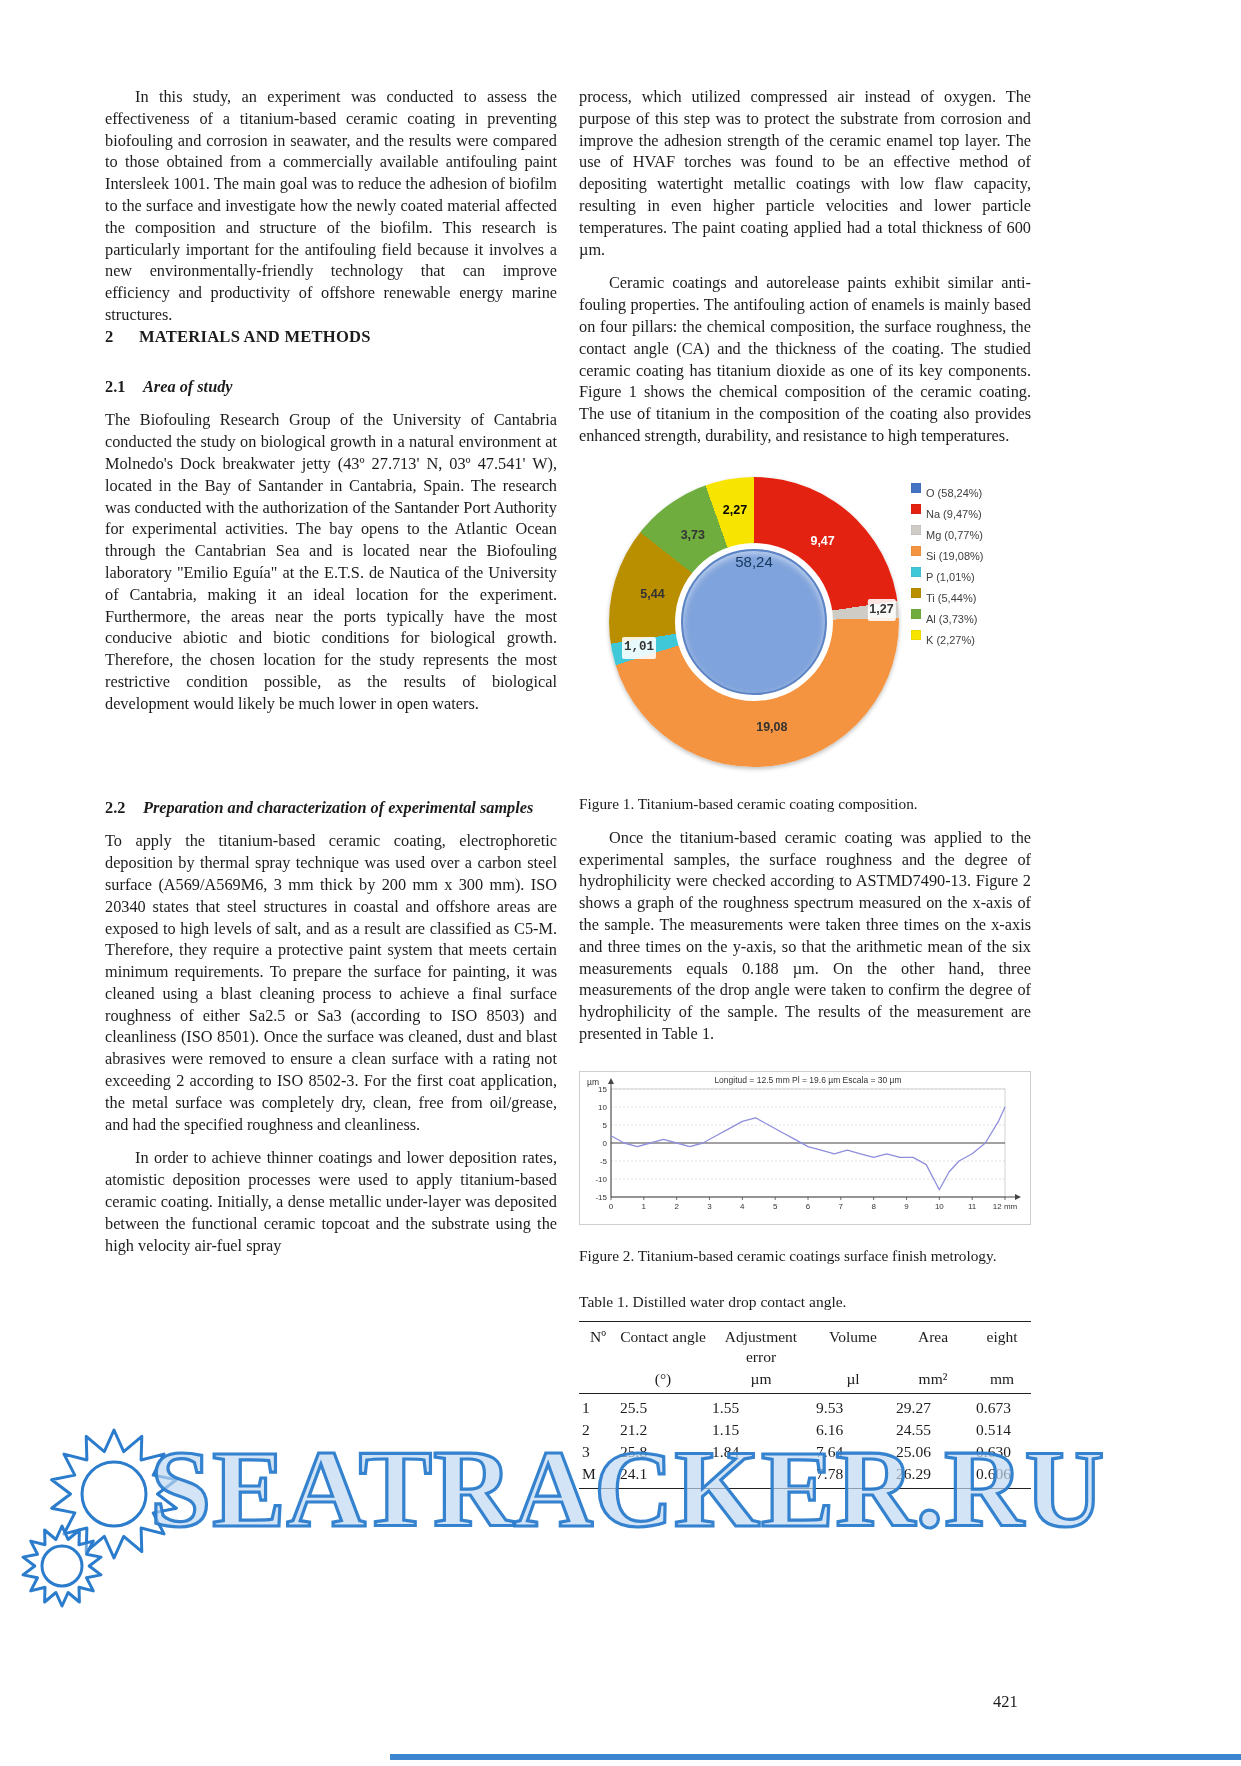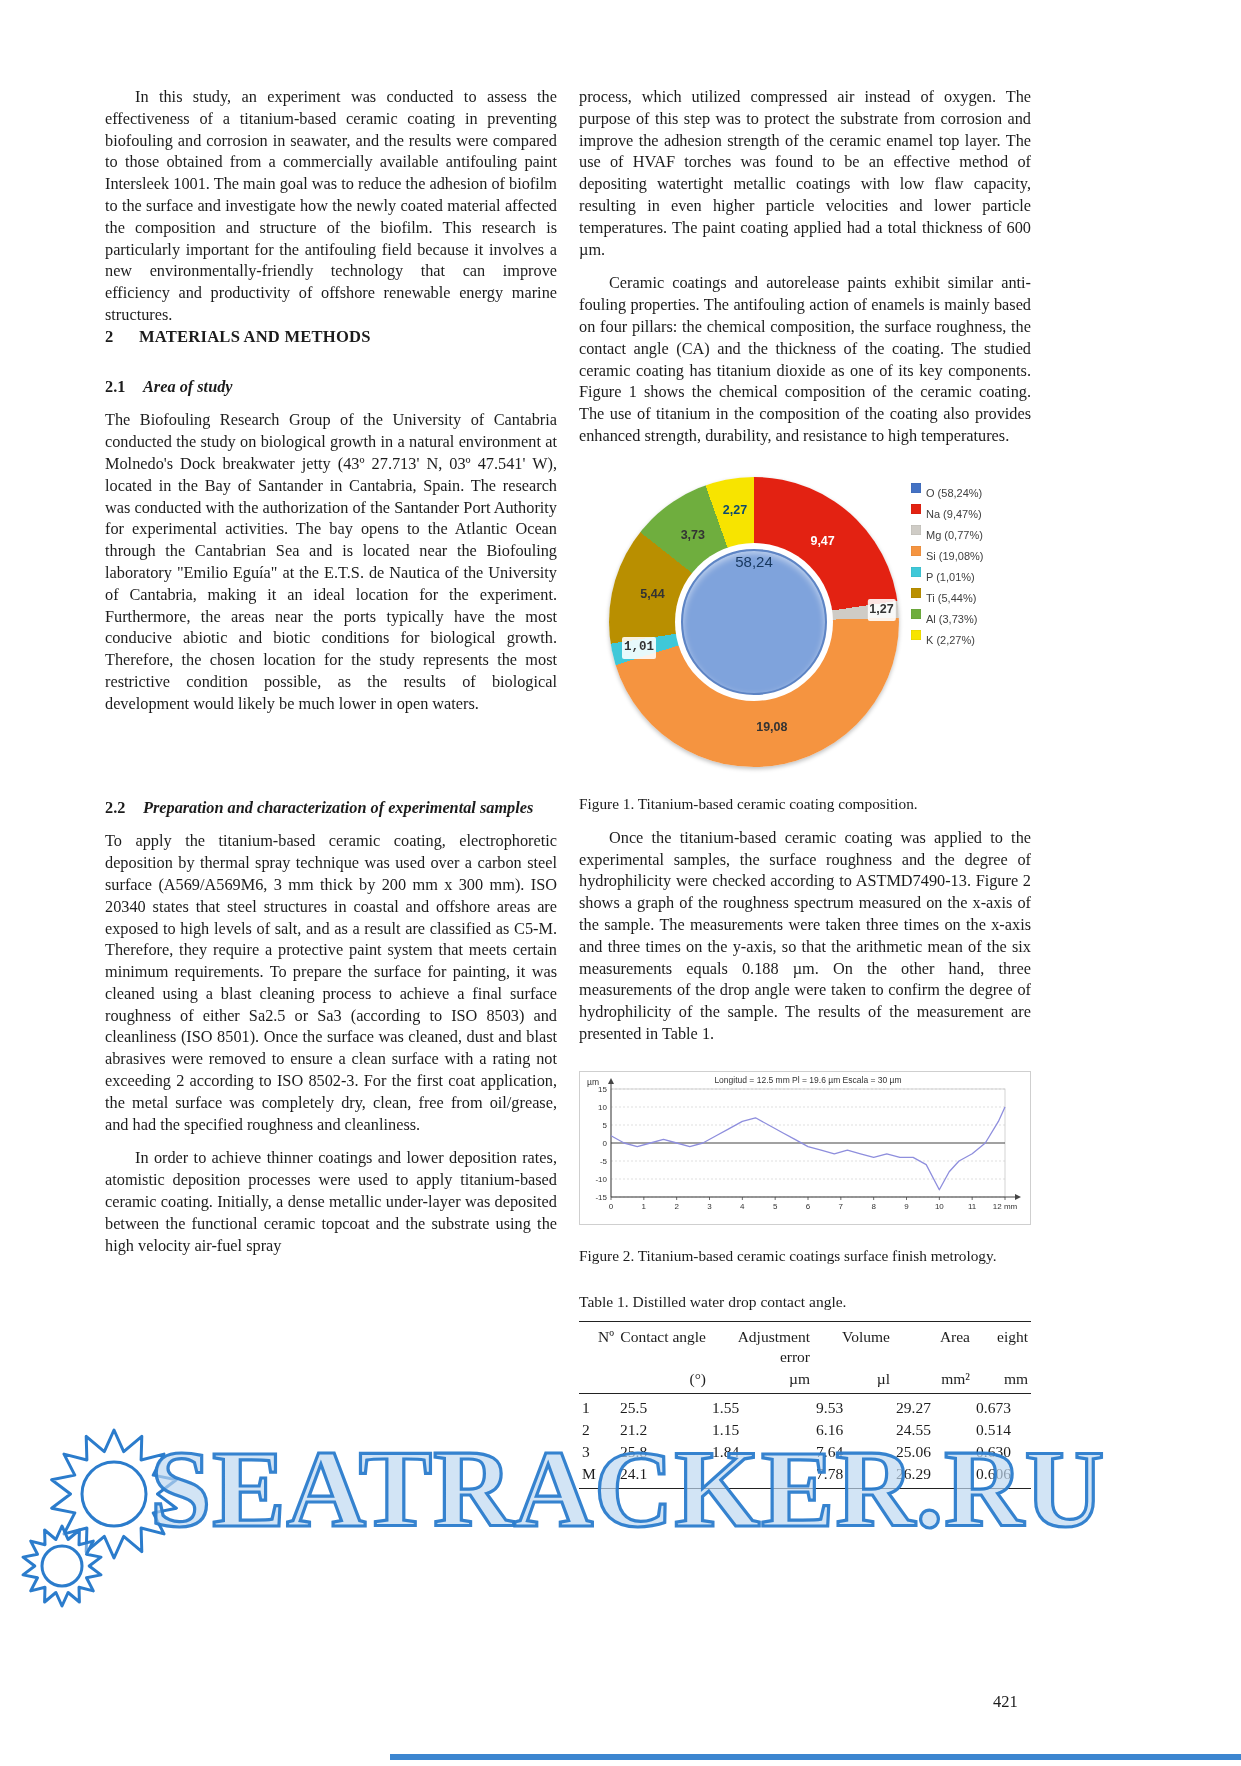--- a/index.html
+++ b/index.html
@@ -39,21 +39,21 @@
   .para-after-fig{margin-top:14px}
 
   
   .figure2{margin-top:26px;border:1px solid #cfcfcf;background:#fff;padding:1px}
   .figure2 svg{display:block}
   .fig2-caption{margin-top:20px}
 
   
   .table-caption{margin-top:24px;font-size:15.5px}
   table.data-table{margin-top:8px;width:452px;border-collapse:collapse;font-size:15.5px;line-height:20px}
-  table.data-table th{font-weight:normal;text-align:right;vertical-align:top;padding:1px 3px}
+  table.data-table th{font-weight:normal;text-align:center;vertical-align:top;padding:1px 3px}
   table.data-table td{text-align:left;padding:1px 3px}
   thead tr.names th{border-top:1.5px solid #222;padding-top:5px}
   thead tr.units th{border-bottom:1.3px solid #222;padding-bottom:4px}
   tbody tr:first-child td{padding-top:4px}
   tbody tr:last-child td{border-bottom:1.3px solid #222;padding-bottom:4px}
 
   
   .watermark{position:absolute;left:0;top:1418px;width:1241px;height:200px;z-index:50;pointer-events:none}
   .wm-text{position:absolute;left:150px;top:8px;font-family:"Liberation Serif",serif;font-weight:bold;font-size:110px;letter-spacing:1px;color:rgba(255,255,255,.48);-webkit-text-stroke:3.2px rgba(43,124,204,.95);text-shadow:0 0 1px rgba(43,124,204,.4);white-space:nowrap}
   .wm-suns{position:absolute;left:10px;top:0}
@@ -91,21 +91,21 @@
         <div class="donut-center" style="background: rgb(127, 163, 220);">
           <span>58,24</span>
         </div>
         <div class="donut-labels">
             <span class="slice-label" style="left: 213.622px; top: 65.5265px; color: rgb(255, 255, 255);">9,47</span>
             <span class="slice-label chip" style="left: 272.5px; top: 133.703px; color: rgb(51, 51, 51);">1,27</span>
             <span class="slice-label" style="left: 162.869px; top: 251.511px; color: rgb(51, 51, 51);">19,08</span>
             <span class="slice-label chip" style="left: 30.001px; top: 171.443px; color: rgb(51, 51, 51); font-family: Liberation Mono, monospace;">1,01</span>
             <span class="slice-label" style="left: 43.5049px; top: 118.097px; color: rgb(51, 51, 51);">5,44</span>
             <span class="slice-label" style="left: 83.8205px; top: 59.665px; color: rgb(51, 51, 51);">3,73</span>
-            <span class="slice-label" style="left: 125.971px; top: 34.6284px; color: #0c4a6e;">2,27</span>
+            <span class="slice-label" style="left: 125.971px; top: 34.6284px; color: #000000;">2,27</span>
           </div>
       </div>
       <div class="fig1-legend">
           <div class="legend-item">
             <span class="legend-swatch" style="background: rgb(68, 114, 196);"></span>
             <span>O (58,24%)</span>
           </div>
           <div class="legend-item">
             <span class="legend-swatch" style="background: rgb(227, 34, 18);"></span>
             <span>Na (9,47%)</span>

